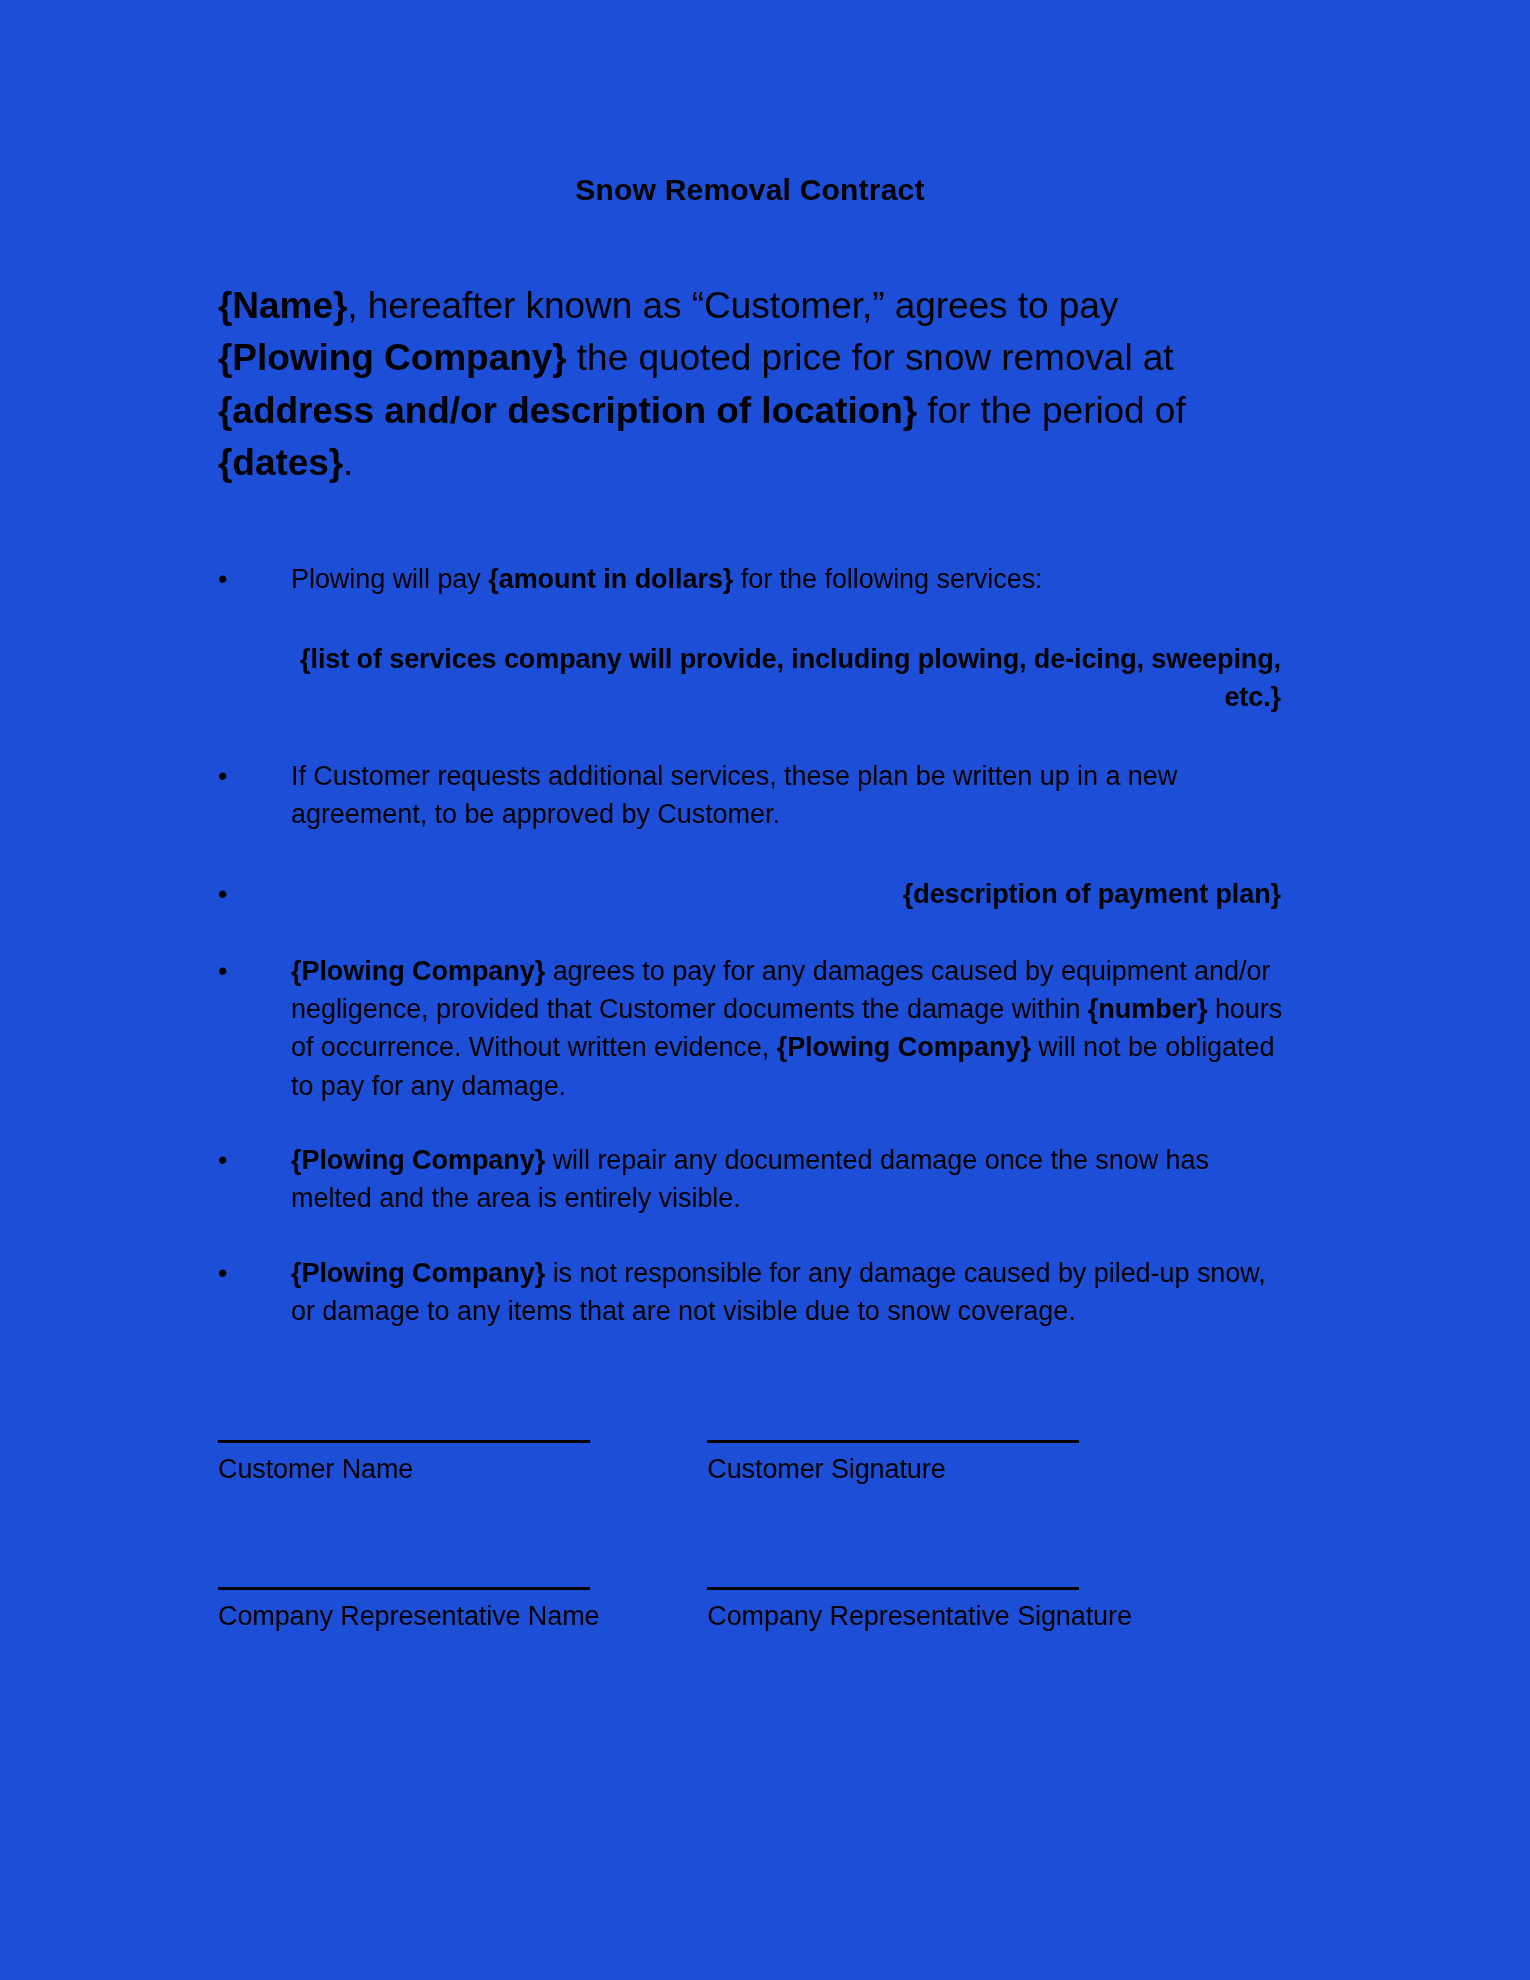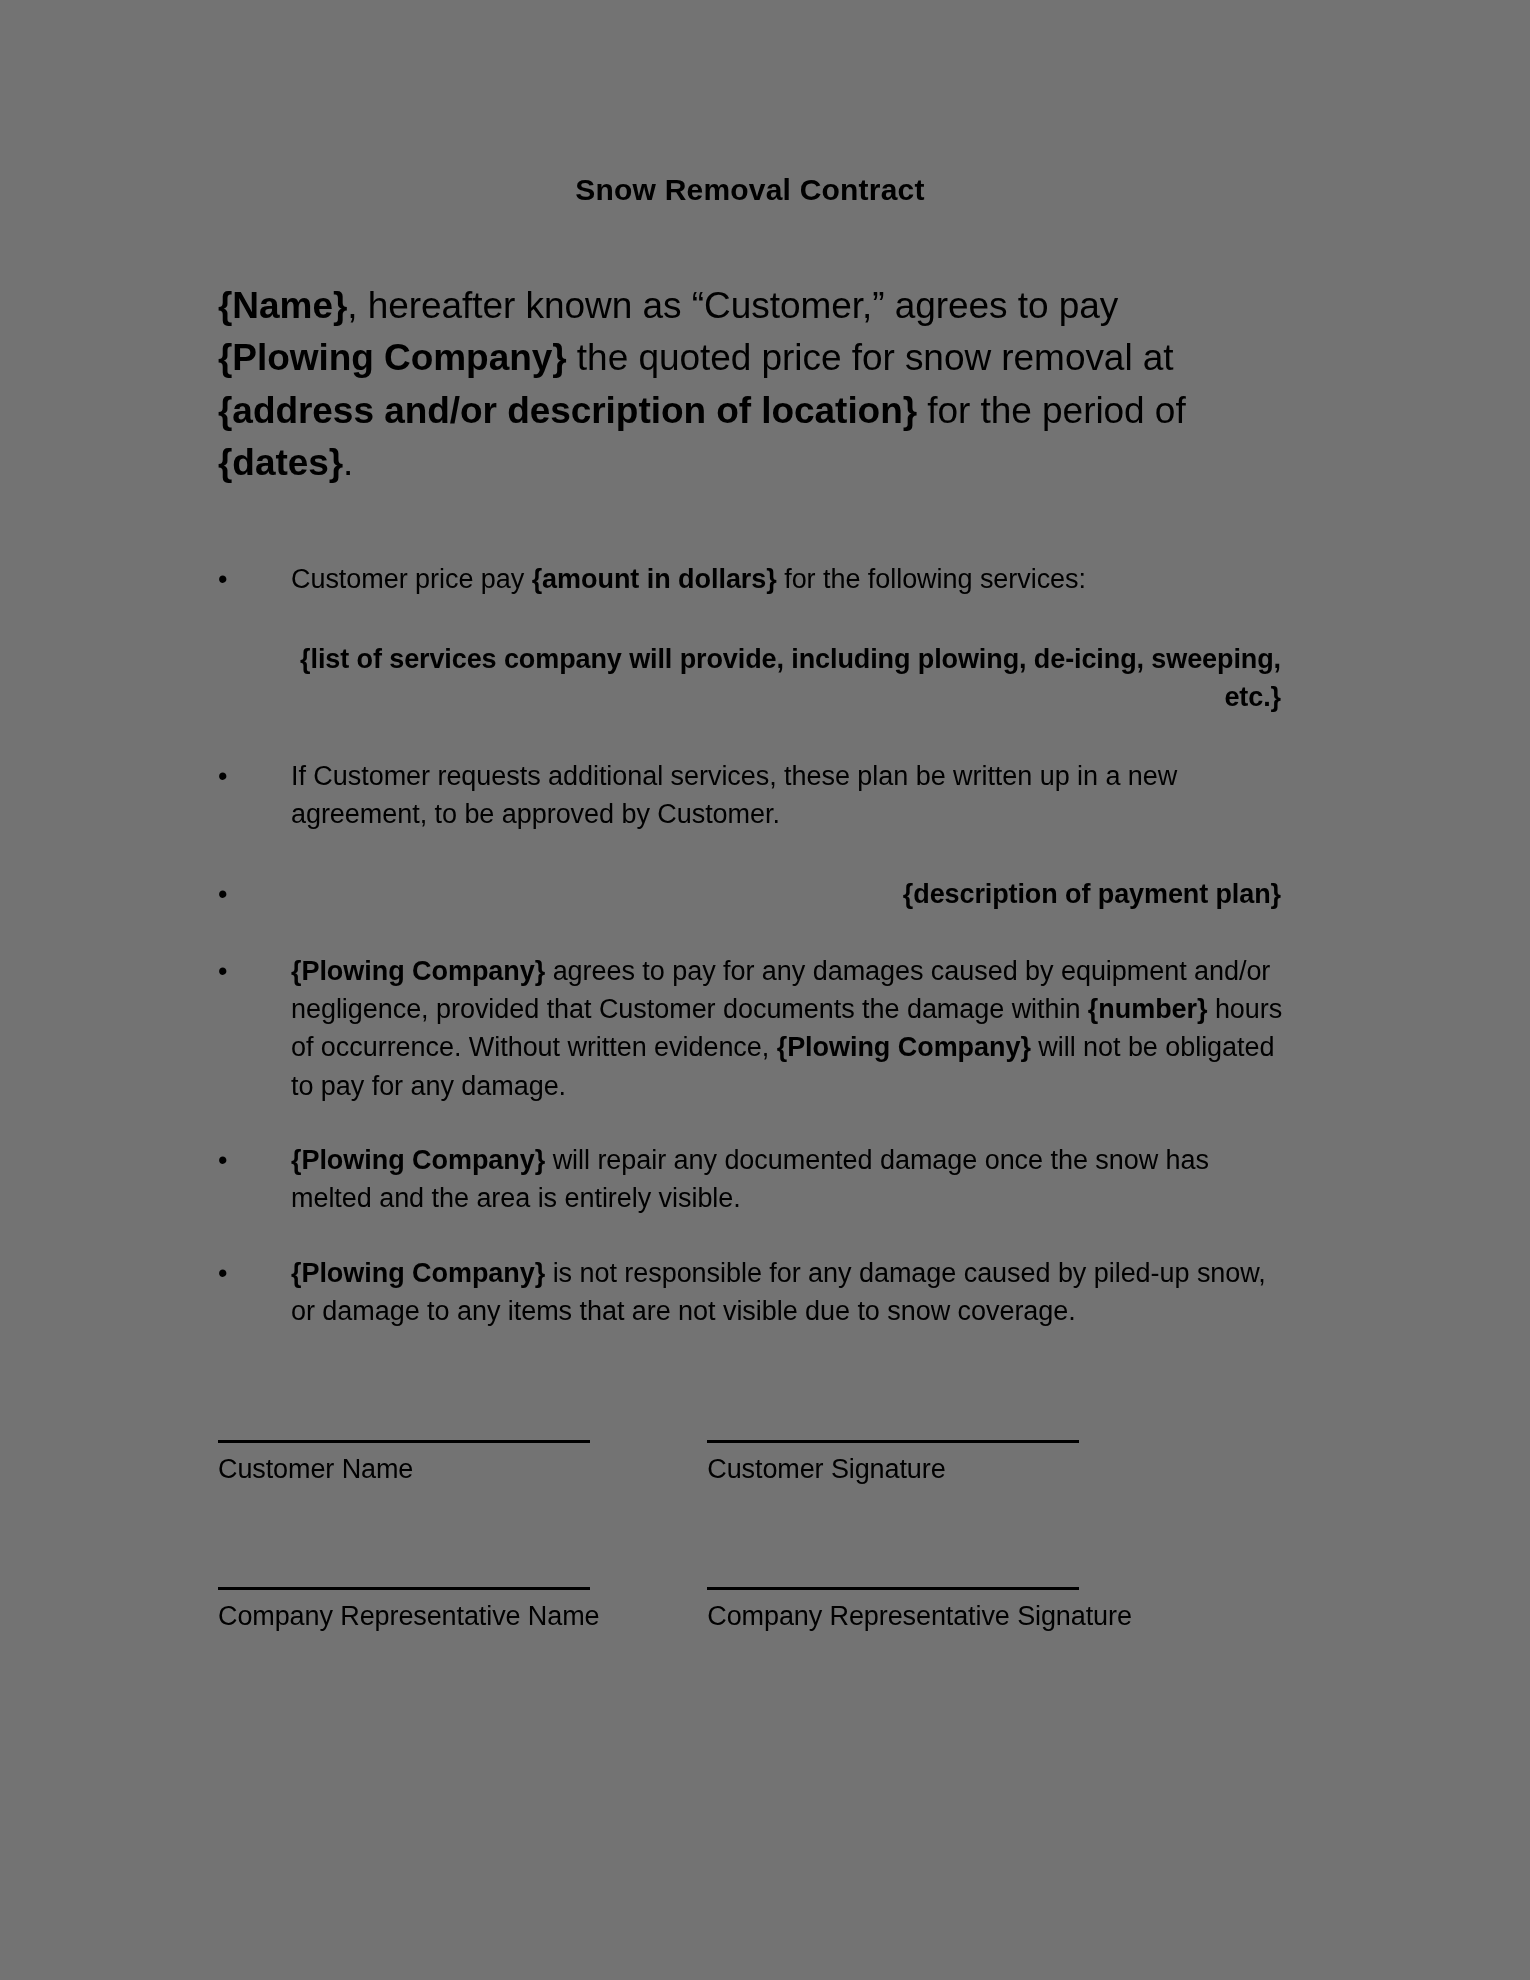--- a/index.html
+++ b/index.html
@@ -13,21 +13,21 @@
     height: 1980px;
     font-family: "Liberation Sans", sans-serif;
     color: #000000;
     -webkit-font-smoothing: none;
   }
 
   .page {
     position: relative;
     width: 1530px;
     height: 1980px;
-    background: #737373;
+    background: #1d4ed8;
     box-sizing: border-box;
     padding: 4px;
     overflow: hidden;
   }
 
   .doc-body {
     position: absolute;
     left: 218px;
     top: 0;
     width: 1064px;
@@ -141,21 +141,21 @@
     <h1 class="doc-title">Snow Removal Contract</h1>
 
     <p class="intro-paragraph">
       <span class="bold">{Name}</span><span>, hereafter known as “Customer,” agrees to pay </span><span class="bold">{Plowing Company}</span><span> the quoted price for snow removal at </span><span class="bold">{address and/or description of location}</span><span> for the period of </span><span class="bold">{dates}</span><span>.</span>
     </p>
 
     <div class="bullet-list">
 
       <div class="bullet-block" style="margin-top:70px;">
         <div class="bullet-item">
-          <span class="bullet-mark">•</span><span>Customer price pay </span><span class="bold">{amount in dollars}</span><span> for the following services:</span>
+          <span class="bullet-mark">•</span><span>Plowing will pay </span><span class="bold">{amount in dollars}</span><span> for the following services:</span>
         </div>
         <div class="sub-paragraph">{list of services company will provide, including plowing, de-icing, sweeping, etc.}</div>
       </div>
 
       <div class="bullet-block" style="margin-top:40px;">
         <div class="bullet-item">
           <span class="bullet-mark">•</span><span>If Customer requests additional services, these plan be written up in a new agreement, to be approved by Customer.</span>
         </div>
       </div>
 

